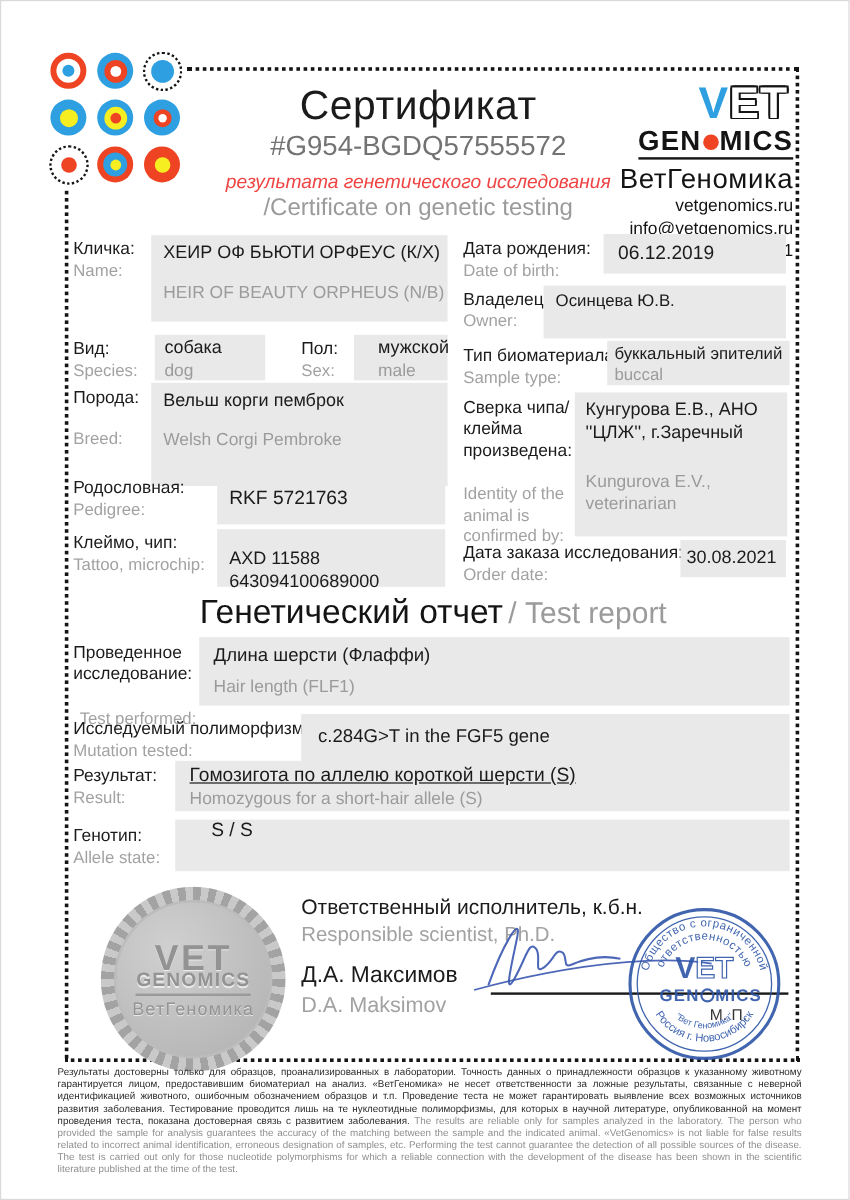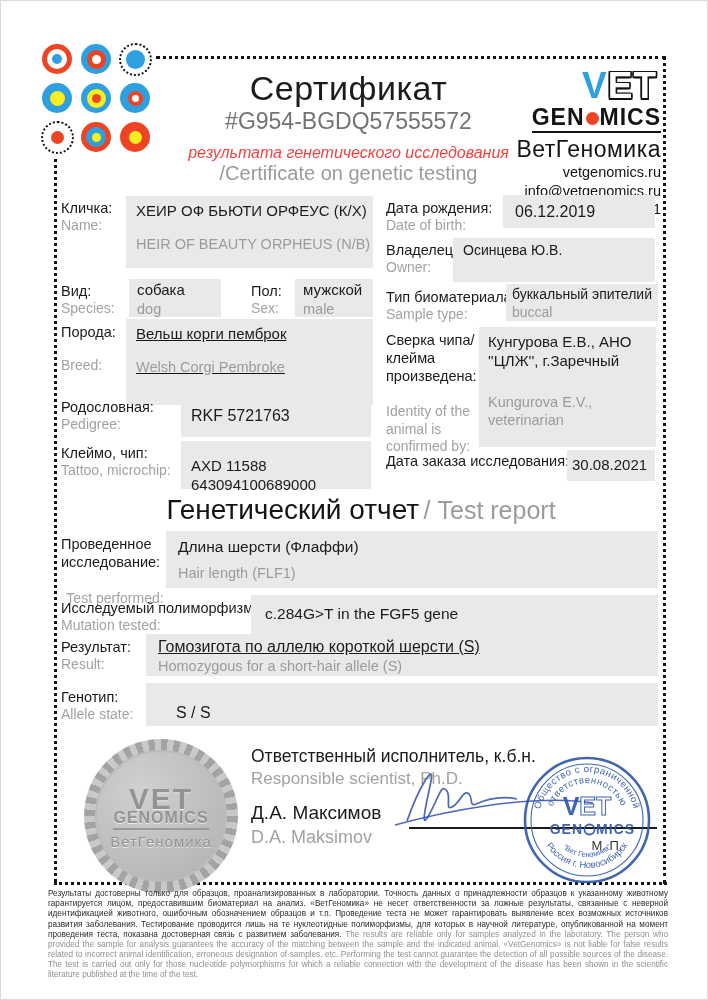--- a/index.html
+++ b/index.html
@@ -166,30 +166,30 @@
   <div class="len">Species:</div>
 </div>
 <div class="box" style="left:128px;top:278px;width:92px;height:38px;padding:2px 8px;">
   <div class="vru">собака</div>
   <div class="ven">dog</div>
 </div>
 <div class="lab" style="left:250px;top:281px;width:45px;">
   <div class="lru">Пол:</div>
   <div class="len">Sex:</div>
 </div>
-<div class="box" style="left:294px;top:278px;width:78px;height:38px;padding:2px 8px;">
+<div class="box" style="left:294px;top:278px;width:78px;height:38px;padding:2px 20px;">
   <div class="vru">мужской</div>
   <div class="ven">male</div>
 </div>
 
 <div class="lab" style="left:60px;top:322px;width:70px;">
   <div class="lru">Порода:</div>
   <div class="len" style="margin-top:16px;">Breed:</div>
 </div>
-<div class="box" style="left:125px;top:318px;width:247px;height:86px;text-decoration:underline;">
+<div class="box" style="left:125px;top:318px;width:247px;height:86px;">
   <div class="vru nowrap">Вельш корги пемброк</div>
   <div class="ven nowrap" style="margin-top:14px;">Welsh Corgi Pembroke</div>
 </div>
 
 <div class="lab" style="left:60px;top:397px;width:110px;">
   <div class="lru">Родословная:</div>
   <div class="len">Pedigree:</div>
 </div>
 <div class="box" style="left:180px;top:394px;width:190px;height:42px;padding:11px 10px;">
   <div class="vru" style="font-size:16px;">RKF 5721763</div>
@@ -233,20 +233,21 @@
   <div class="lru">Сверка чипа/клейма произведена:</div>
   <div class="len" style="margin-top:18px;">Identity of the animal is confirmed by:</div>
 </div>
 <div class="box" style="left:478px;top:326px;width:177px;height:120px;padding:6px 9px;">
   <div class="vru">Кунгурова Е.В., АНО ''ЦЛЖ'', г.Заречный</div>
   <div class="ven" style="margin-top:22px;">Kungurova E.V., veterinarian</div>
 </div>
 
 <div class="lab" style="left:385px;top:451px;width:180px;">
   <div class="lru nowrap">Дата заказа исследования:</div>
+  <div class="len">Order date:</div>
 </div>
 <div class="box" style="left:566px;top:449px;width:88px;height:31px;padding:6px 5px;">
   <div class="vru">30.08.2021</div>
 </div>
 
 <div class="rep-h">
   <span class="rh-ru">Генетический отчет</span>
   <span class="rh-en">/ Test report</span>
 </div>
 
@@ -273,21 +274,21 @@
 </div>
 <div class="box" style="left:145px;top:633px;width:512px;height:42px;padding:3px 12px;">
   <div class="vru" style="font-size:16px;text-decoration:underline;">Гомозигота по аллелю короткой шерсти (S)</div>
   <div class="ven">Homozygous for a short-hair allele (S)</div>
 </div>
 
 <div class="lab" style="left:60px;top:687px;width:100px;">
   <div class="lru">Генотип:</div>
   <div class="len">Allele state:</div>
 </div>
-<div class="box" style="left:145px;top:682px;width:512px;height:43px;padding:20px 30px;">
+<div class="box" style="left:145px;top:682px;width:512px;height:43px;padding:0 30px;">
   <div class="vru" style="font-size:16px;">S / S</div>
 </div>
 
 <div class="seal">
   <div class="seal-inner">
     <div class="seal-v">VET</div>
     <div class="seal-g">GENOMICS</div>
     <div class="seal-r">ВетГеномика</div>
   </div>
 </div>

